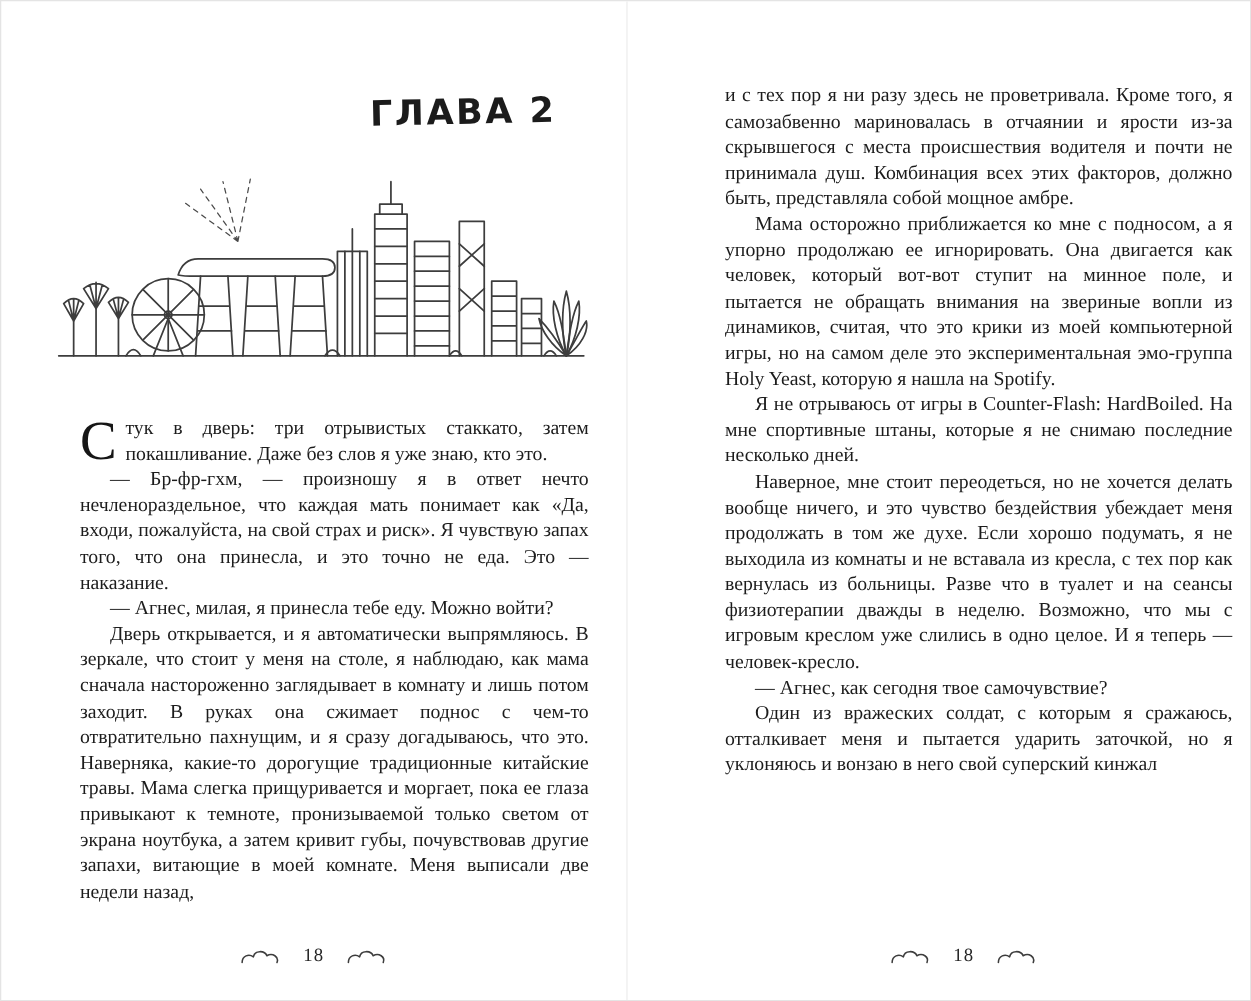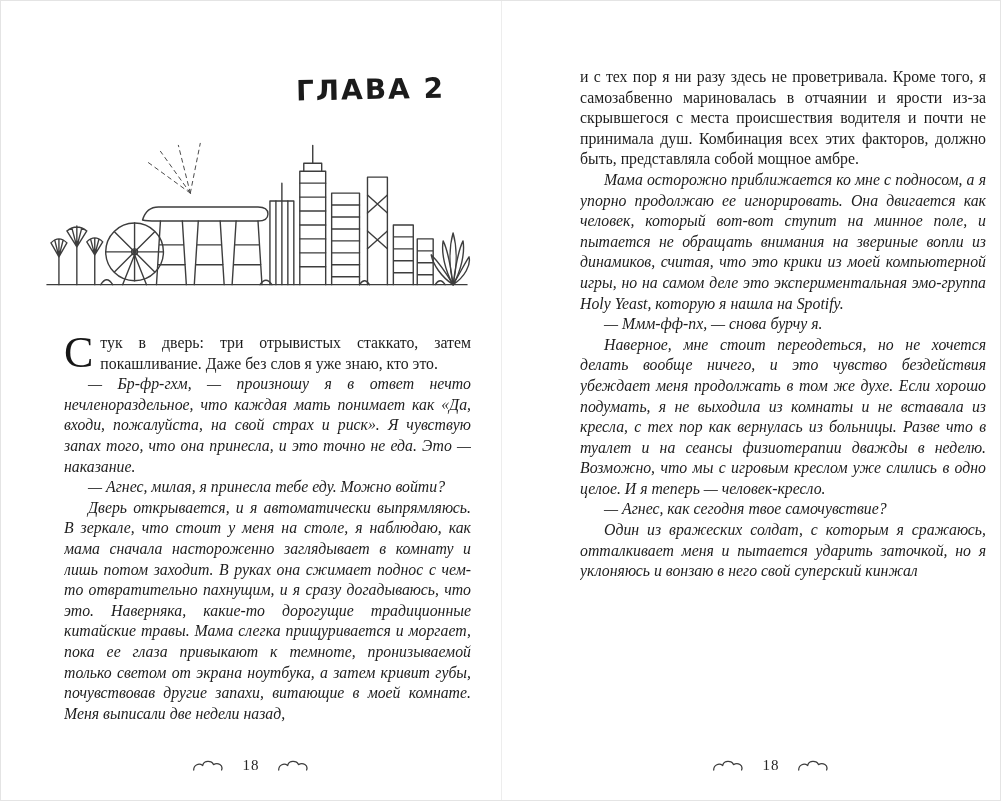--- a/index.html
+++ b/index.html
@@ -29,21 +29,21 @@
   .line-art-thin { stroke:#4a4a4a; stroke-width:1; fill:none; stroke-linecap:round; }
   .dashed { stroke-dasharray:4 4; }
 
   .text-block {
     position:absolute; text-align:justify; text-align-last:left;
     font-size:15.8px; line-height:20.6px; overflow:hidden;
   }
   .text-block.left-text  { left:63px; width:407px; top:332px; max-height:400px; }
   .text-block.right-text { left:59px; width:406px; top:66px;  max-height:662px; }
   .text-block p { margin:0; }
-  .text-block p.indent { text-indent:24px;font-style:italic; }
+  .text-block p.indent { text-indent:24px; }
   .dropcap {
     float:left; font-size:44px; line-height:34px;
     padding:3px 7px 0 0; color:#161616;
   }
 
   .page-footer {
     position:absolute; left:0; right:0; bottom:28px;
     display:flex; align-items:center; justify-content:center; gap:16px;
   }
   .page-number { font-size:15px; letter-spacing:1px; color:#262626; }
@@ -133,21 +133,21 @@
             <path class="line-art" d="M3,13 C3,7 9,5 13,8 C14,2 23,2 25,7 C30,4 36,8 34,13"></path>
           </svg>
       </span>
     </footer>
   </section>
 
   <section class="page right">
     <div class="text-block right-text">
         <p class="">и с тех пор я ни разу здесь не проветривала. Кроме того, я самозабвенно мариновалась в отчаянии и ярости из-за скрывшегося с места происшествия водителя и почти не принимала душ. Комбинация всех этих факторов, должно быть, представляла собой мощное амбре.</p>
         <p class="indent">Мама осторожно приближается ко мне с подносом, а я упорно продолжаю ее игнорировать. Она двигается как человек, который вот-вот ступит на минное поле, и пытается не обращать внимания на звериные вопли из динамиков, считая, что это крики из моей компьютерной игры, но на самом деле это экспериментальная эмо-группа Holy Yeast, которую я нашла на Spotify.</p>
-        <p class="indent">— Ммм-фф-пх, — снова бурчу я.</p>
+        <p class="indent">Я не отрываюсь от игры в Counter-Flash: HardBoiled. На мне спортивные штаны, которые я не снимаю последние несколько дней.</p>
         <p class="indent">Наверное, мне стоит переодеться, но не хочется делать вообще ничего, и это чувство бездействия убеждает меня продолжать в том же духе. Если хорошо подумать, я не выходила из комнаты и не вставала из кресла, с тех пор как вернулась из больницы. Разве что в туалет и на сеансы физиотерапии дважды в неделю. Возможно, что мы с игровым креслом уже слились в одно целое. И я теперь — человек-кресло.</p>
         <p class="indent">— Агнес, как сегодня твое самочувствие?</p>
         <p class="indent">Один из вражеских солдат, с которым я сражаюсь, отталкивает меня и пытается ударить заточкой, но я уклоняюсь и вонзаю в него свой суперский кинжал</p>
       </div>
 
     <footer class="page-footer">
       <span class="cloud">
         <svg viewBox="0 0 40 16">
             <path class="line-art" d="M3,13 C3,7 9,5 13,8 C14,2 23,2 25,7 C30,4 36,8 34,13"></path>
           </svg>

